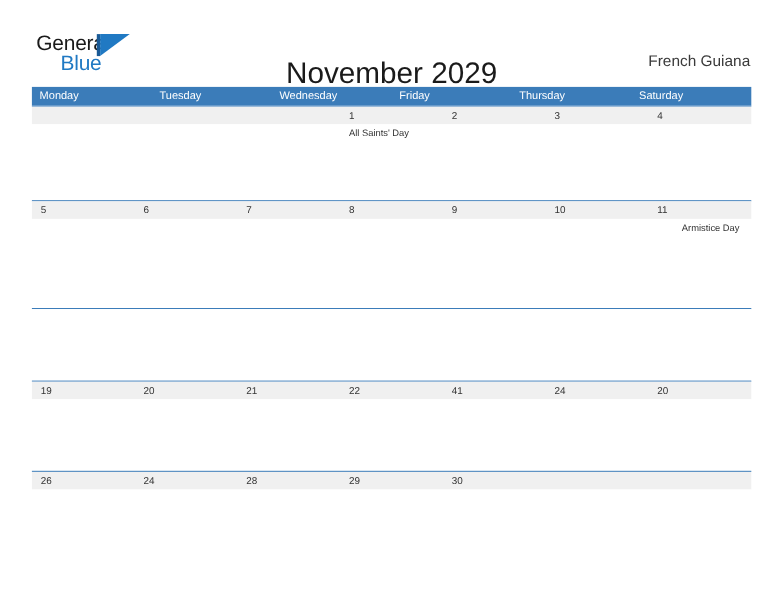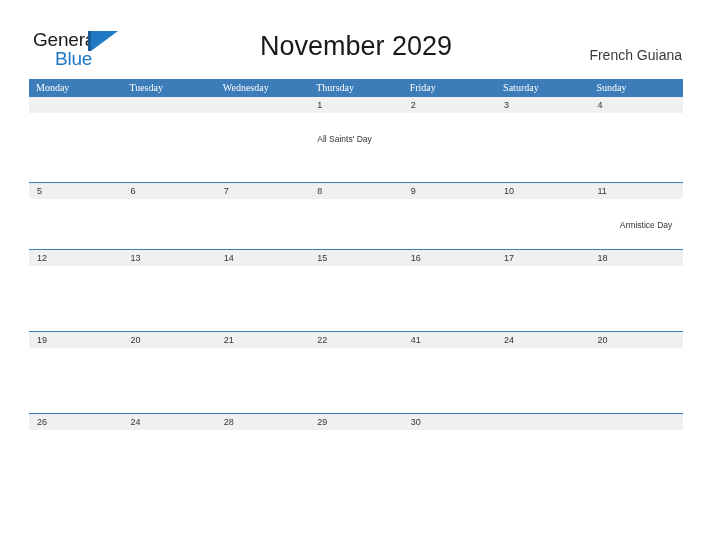--- a/index.html
+++ b/index.html
@@ -79,21 +79,21 @@
     top: 0;
     width: 0;
     height: 0;
     border-left: 27px solid #2079c3;
     border-bottom: 20px solid transparent;
   }
 
   .title {
     position: absolute;
     left: 0;
-    top: 30px;
+    top: 50px;
     width: 712px;
     text-align: center;
     font-size: 27px;
     line-height: 32px;
     color: #1a1a1a;
     font-family: "Liberation Sans", sans-serif;
     font-weight: normal;
   }
 
   .region {
@@ -120,21 +120,21 @@
     width: 654px;
     height: 17px;
     background: #3b7cb9;
   }
   .weekday {
     flex: 1 1 0;
     color: #ffffff;
     font-size: 10px;
     line-height: 17px;
     padding-left: 7px;
-    font-family: Liberation Serif, serif;
+    font-family: Liberation Sans, sans-serif;
     white-space: nowrap;
     overflow: hidden;
   }
 
   .week {
     width: 654px;
     position: relative;
   }
   .week .rule {
     width: 654px;
@@ -157,32 +157,32 @@
     font-size: 9px;
     line-height: 16px;
     color: #333333;
     padding-left: 8px;
     font-family: "Liberation Sans", sans-serif;
   }
 
   .daybody {
     flex: 1 1 0;
     padding-left: 8px;
-    padding-top: 21px;
+    padding-top: 3px;
     font-size: 8.5px;
     line-height: 11px;
     color: #333333;
     font-family: "Liberation Sans", sans-serif;
     white-space: nowrap;
     overflow: hidden;
   }
 
   
   .h-w1 .bodies { height: 69px; }
-  .h-w2 .bodies { height: 50px; gap: 26px; }
+  .h-w2 .bodies { height: 81px; gap: 26px; }
   .h-w3 .bodies { height: 65px; }
   .h-w4 .bodies { height: 65px; }
   .h-w5 .bodies { height: 65px; }
 </style>
 </head>
 <body>
 
 <div class="page">
 
   <div class="header">
@@ -201,24 +201,23 @@
     <div class="region">French Guiana</div>
 
   </div>
 
   <div class="calendar">
 
     <div class="weekday-row">
       <div class="weekday">Monday</div>
       <div class="weekday">Tuesday</div>
       <div class="weekday">Wednesday</div>
+      <div class="weekday">Friday</div>
       <div class="weekday">Thursday</div>
-      <div class="weekday">Friday</div>
       <div class="weekday">Saturday</div>
-      <div class="weekday">Sunday</div>
     </div>
 
     <div class="week h-w1">
       <div class="rule"></div>
       <div class="numbers">
         <div class="daynum"></div>
         <div class="daynum"></div>
         <div class="daynum"></div>
         <div class="daynum">1</div>
         <div class="daynum">2</div>
@@ -253,29 +252,20 @@
         <div class="daybody"></div>
         <div class="daybody"></div>
         <div class="daybody"></div>
         <div class="daybody"></div>
         <div class="daybody">Armistice Day</div>
       </div>
     </div>
 
     <div class="week h-w3">
       <div class="rule"></div>
-      <div class="numbers">
-        <div class="daynum">12</div>
-        <div class="daynum">13</div>
-        <div class="daynum">14</div>
-        <div class="daynum">15</div>
-        <div class="daynum">16</div>
-        <div class="daynum">17</div>
-        <div class="daynum">18</div>
-      </div>
       <div class="bodies">
         <div class="daybody"></div>
         <div class="daybody"></div>
         <div class="daybody"></div>
         <div class="daybody"></div>
         <div class="daybody"></div>
         <div class="daybody"></div>
         <div class="daybody"></div>
       </div>
     </div>

